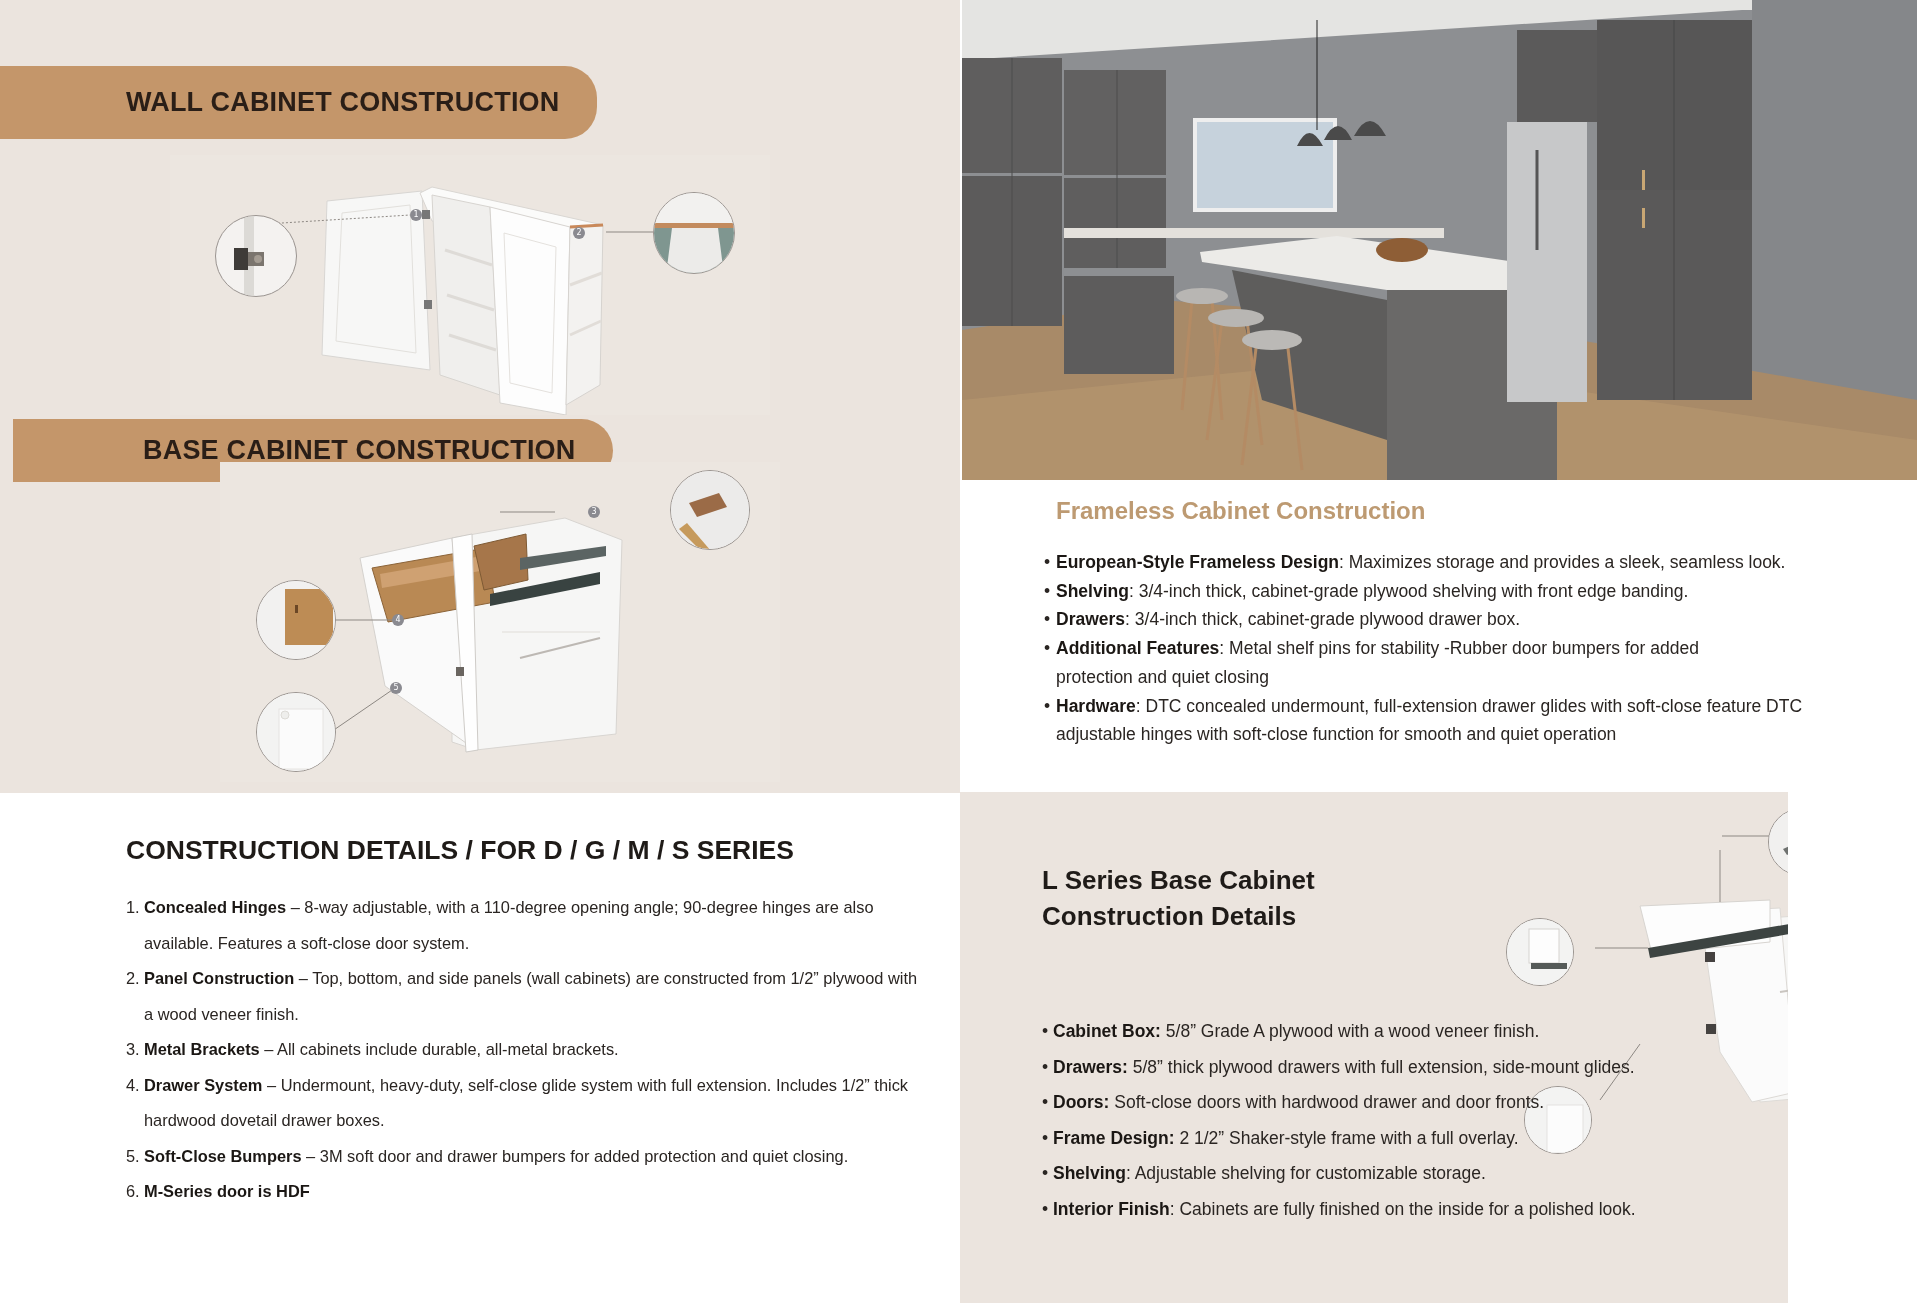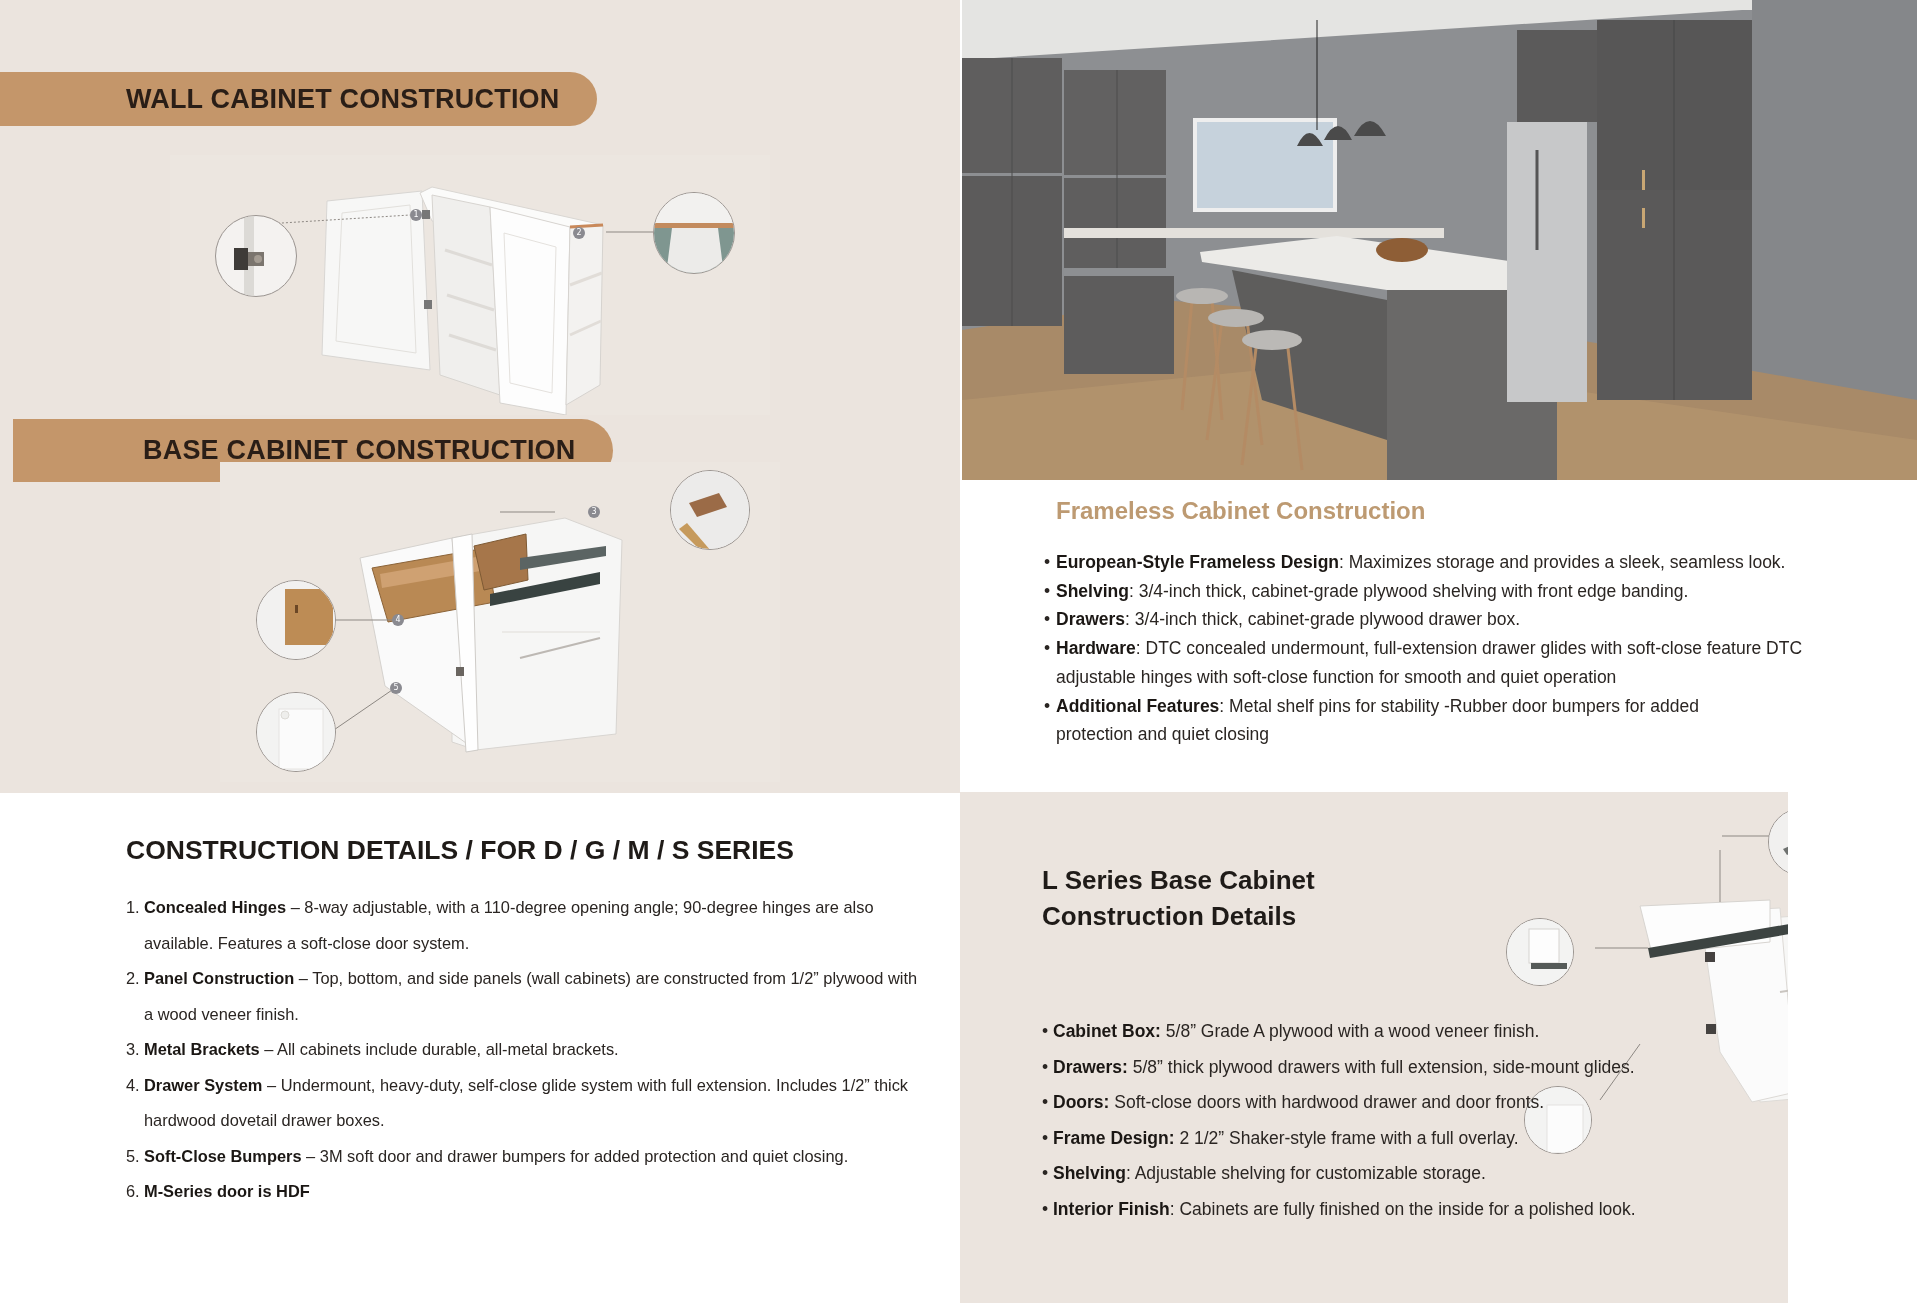--- a/index.html
+++ b/index.html
@@ -11,21 +11,21 @@
   #tr-photo { left: 962px; top: 0; width: 955px; height: 480px; overflow: hidden; background: #8b8c8e; }
   #tr-text { left: 960px; top: 480px; width: 960px; height: 312px; background: #ffffff; }
   #bl { left: 0; top: 793px; width: 960px; height: 510px; background: #ffffff; }
   #br { left: 960px; top: 792px; width: 828px; height: 511px; background: #ebe4de; overflow: hidden; }
 
   .pill {
     position: absolute; background: #c4966a; border-radius: 0 32px 32px 0;
     display: flex; align-items: center;
   }
   .pill span { font-family: "Liberation Sans", sans-serif; font-weight: bold; font-size: 27px; color: #2a1e17; letter-spacing: 0.2px; }
-  #pill-wall { left: 0; top: 72px; width: 597px; height: 54px; }
+  #pill-wall { left: 0; top: 66px; width: 597px; height: 73px; }
   #pill-wall span { margin-left: 126px; }
   #pill-base { left: 13px; top: 419px; width: 600px; height: 63px; }
   #pill-base span { margin-left: 130px; }
 
   .diagram { position: absolute; }
   #wall-diagram { left: 170px; top: 155px; width: 600px; height: 260px; background: #ece6e0; }
   #base-diagram { left: 220px; top: 462px; width: 560px; height: 320px; background: #ece6e0; }
 
   .callout { position: absolute; border-radius: 50%; border: 1.5px solid #9a9490; background: #f4f2f0; overflow: hidden; }
   .num { position: absolute; width: 12px; height: 12px; border-radius: 50%; background: #8a8a90; color: #fff; font-size: 8px; text-align: center; line-height: 12px; font-family: "DejaVu Sans", sans-serif; }
@@ -213,22 +213,22 @@
     <rect x="680" y="208" width="3" height="20" fill="#c9a774"></rect>
   </svg>
 </section>
 
 <section class="panel" id="tr-text">
   <h2 id="frameless-title">Frameless Cabinet Construction</h2>
   <ul id="frameless-list">
     <li><b>European-Style Frameless Design</b><span>: Maximizes storage and provides a sleek, seamless look.</span></li>
     <li><b>Shelving</b><span>: 3/4-inch thick, cabinet-grade plywood shelving with front edge banding.</span></li>
     <li><b>Drawers</b><span>: 3/4-inch thick, cabinet-grade plywood drawer box.</span></li>
+    <li style="width:710px"><b>Additional Features</b><span>: Metal shelf pins for stability -Rubber door bumpers for added protection and quiet closing</span></li>
     <li style="width:760px"><b>Hardware</b><span>: DTC concealed undermount, full-extension drawer glides with soft-close feature DTC adjustable hinges with soft-close function for smooth and quiet operation</span></li>
-    <li style="width:710px"><b>Additional Features</b><span>: Metal shelf pins for stability -Rubber door bumpers for added protection and quiet closing</span></li>
   </ul>
 </section>
 
 <section class="panel" id="bl">
   <h2 id="cd-title">CONSTRUCTION DETAILS / FOR D / G / M / S SERIES</h2>
   <ol id="cd-list">
     <li><span class="n">1.</span><b>Concealed Hinges</b><span> – 8-way adjustable, with a 110-degree opening angle; 90-degree hinges are also available. Features a soft-close door system.</span></li>
     <li><span class="n">2.</span><b>Panel Construction</b><span> – Top, bottom, and side panels (wall cabinets) are constructed from 1/2” plywood with a wood veneer finish.</span></li>
     <li><span class="n">3.</span><b>Metal Brackets</b><span> – All cabinets include durable, all-metal brackets.</span></li>
     <li><span class="n">4.</span><b>Drawer System</b><span> – Undermount, heavy-duty, self-close glide system with full extension. Includes 1/2” thick hardwood dovetail drawer boxes.</span></li>

